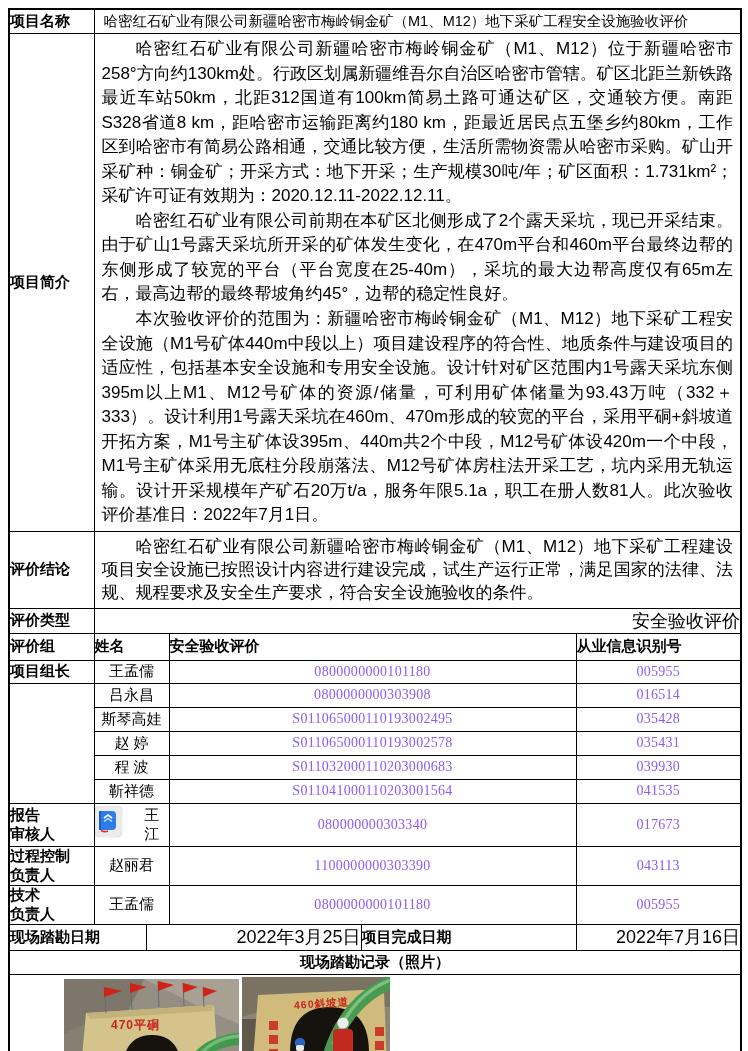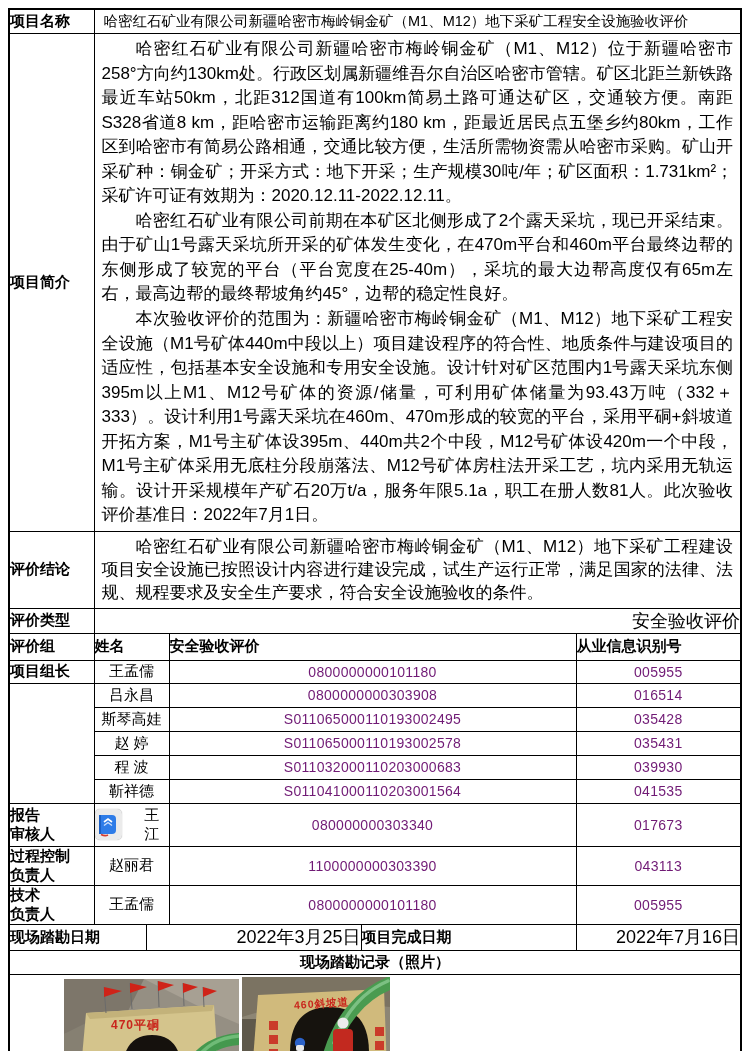--- a/index.html
+++ b/index.html
@@ -6,23 +6,23 @@
   body{width:748px;height:1051px;font-family:"Liberation Sans",sans-serif;color:#000;overflow:hidden;}
   table.doc{border-collapse:collapse;table-layout:fixed;width:732px;margin:8px 0 0 8px;border:2px solid #000;}
   td{border:1px solid #000;padding:0;vertical-align:middle;overflow:hidden;}
   .label{font-weight:bold;text-align:left;font-size:15px;line-height:1.25;margin-left:40px;}
   .title-cell{font-size:14.5px;padding:2px 9px;text-align:left;}
   .para-cell{padding:3px 7px;vertical-align:top;}
   .para-cell p{margin:0;text-indent:2em;font-size:17px;line-height:24.55px;text-align:justify;}
   .concl-cell p{line-height:23.2px;}
   .center{text-align:right;font-size:18px;}
   .name-cell{text-align:center;font-size:15px;}
-  .num-cell{text-align:center;font-size:14px;color:#701a75;letter-spacing:0.3px;}
+  .num-cell{text-align:center;font-size:14px;color:#8b5cf6;letter-spacing:0.3px;font-family:Liberation Serif, serif;}
   .two-line span{display:block;}
-  .name-with-icon{display:flex;align-items:center;justify-content:center;gap:13px;}
+  .name-with-icon{display:flex;justify-content:center;gap:13px;}
   .dict-icon{width:28px;height:31px;background:#ebebeb;border-radius:5px;display:inline-flex;align-items:center;justify-content:center;box-shadow:0 0 1px #999;}
   .photos-header{font-weight:bold;text-align:center;font-size:15px;margin-left:25px;}
   .photos-cell{position:relative;vertical-align:top;}
   .photo{position:absolute;overflow:hidden;}
   .photo1{left:54px;top:4px;width:175px;height:170px;}
   .photo2{left:232px;top:2px;width:148px;height:176px;}
   .photo svg{display:block;}
   .sign{position:absolute;color:#c9251c;font-weight:bold;}
   .sign-top1{left:0;right:32px;top:38px;text-align:center;font-size:12px;letter-spacing:1px;}
   .sign-left1{left:26px;top:62px;font-size:12px;writing-mode:vertical-rl;letter-spacing:6px;}

